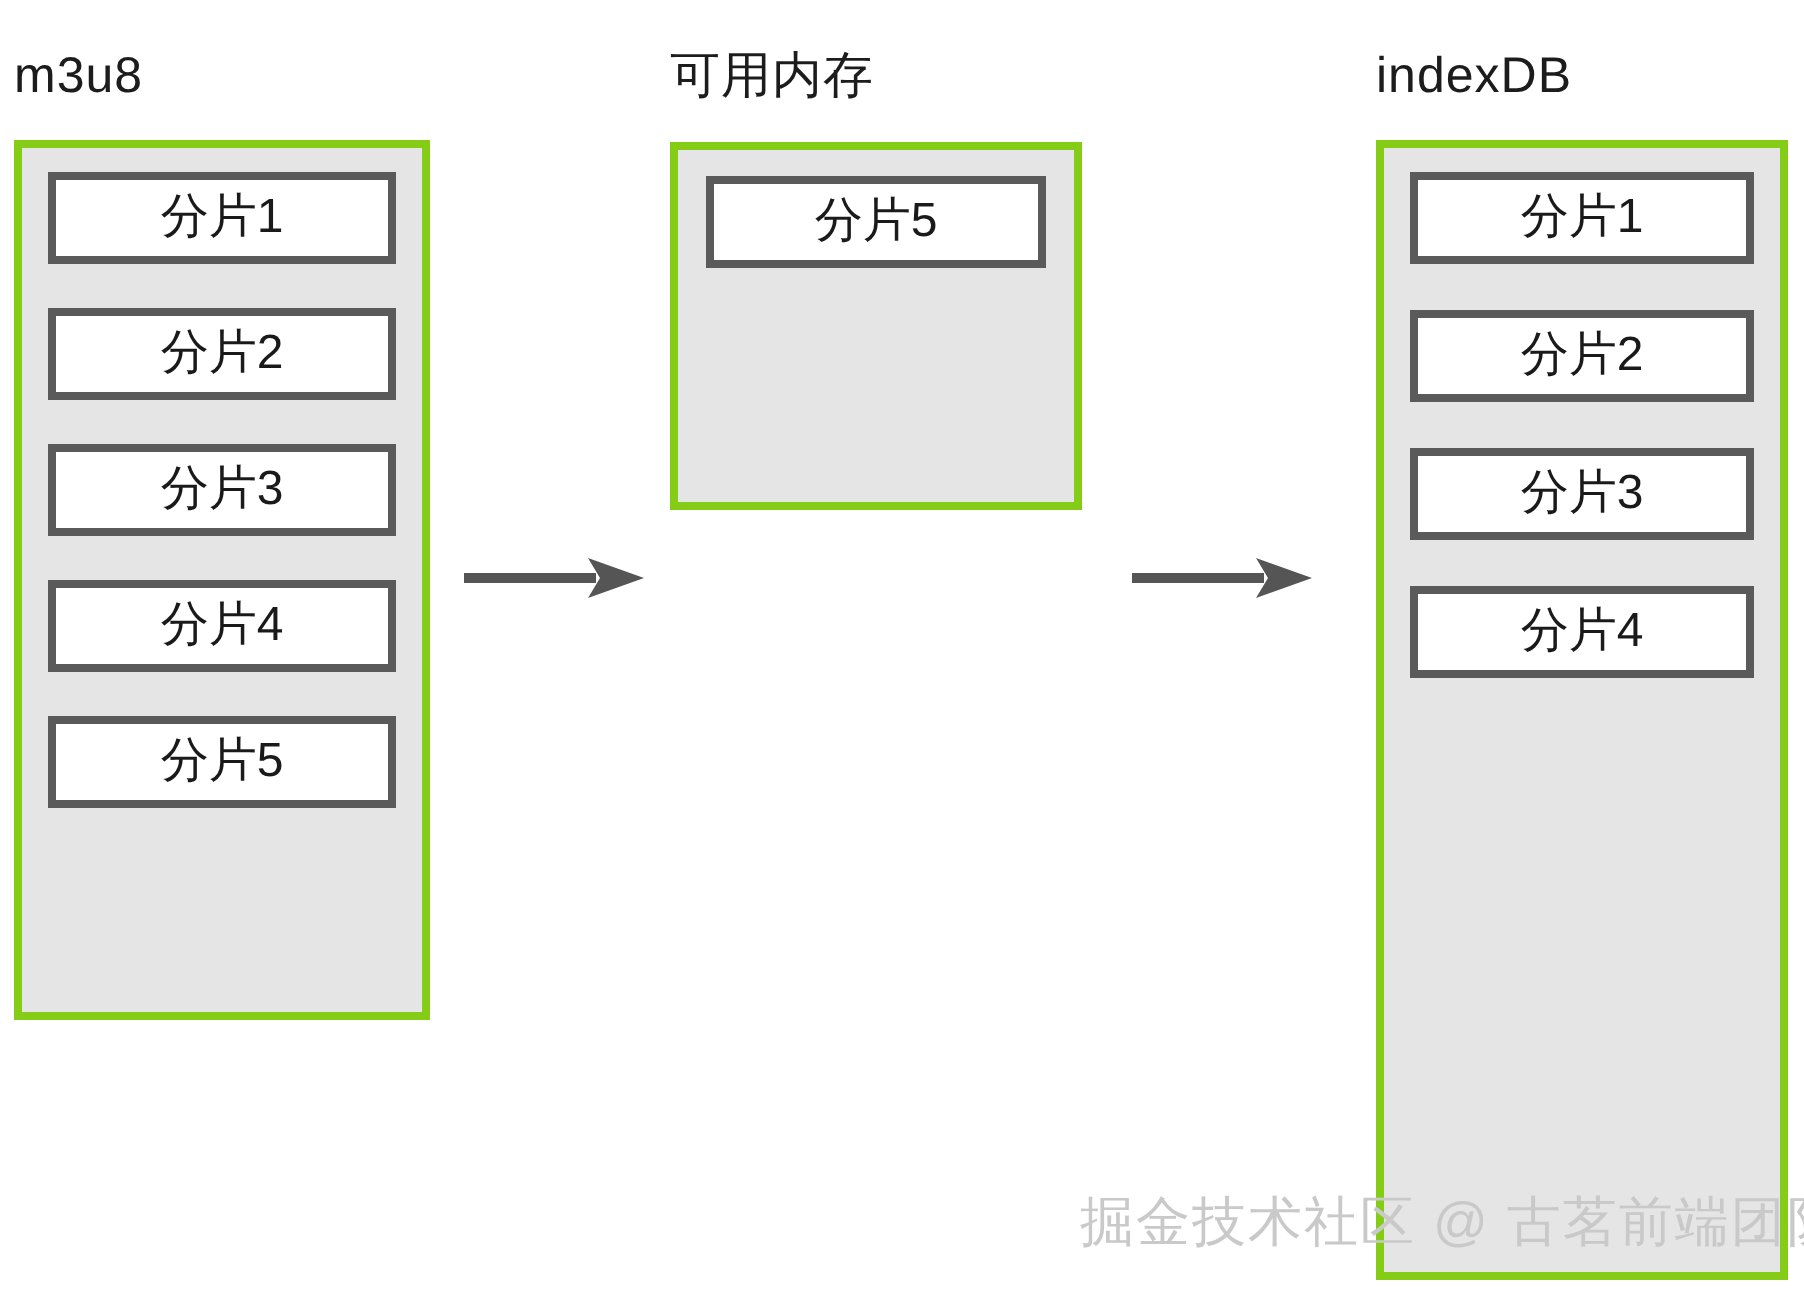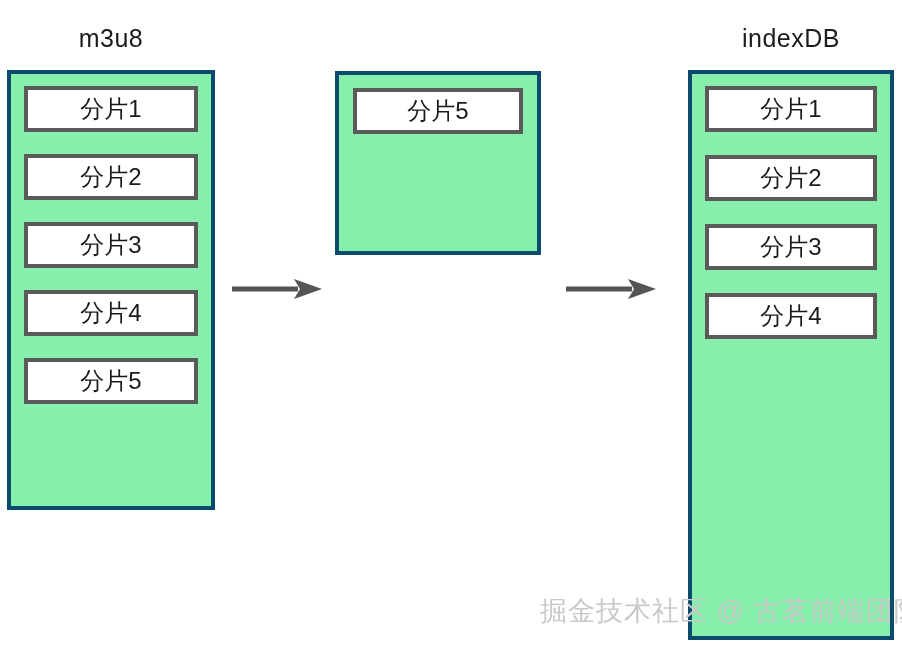--- a/index.html
+++ b/index.html
@@ -20,34 +20,34 @@
     background: #ffffff;
     overflow: hidden;
   }
 
   
   .col-title {
     position: absolute;
     font-size: 25px;
     color: #1c1c1c;
     letter-spacing: 0.5px;
-    text-align: center;
+    text-align: left;
     white-space: nowrap;
     line-height: 1;
   }
   #title-m3u8   { left: 7px;   top: 26px; width: 208px; }
   #title-mem    { left: 335px; top: 26px; width: 206px; }
   #title-idb    { left: 688px; top: 26px; width: 206px; }
 
   
   .container-box {
     position: absolute;
     box-sizing: border-box;
-    border: 4px solid #0c4a6e;
-    background: #86efac;
+    border: 4px solid #84cc16;
+    background: #e5e5e5;
   }
   #box-m3u8 { left: 7px;   top: 70px; width: 208px; height: 440px; }
   #box-mem  { left: 335px; top: 71px; width: 206px; height: 184px; }
   #box-idb  { left: 688px; top: 70px; width: 206px; height: 570px; }
 
   
   .chip-list {
     position: absolute;
     left: 0;
     top: 0;
@@ -111,20 +111,21 @@
     </div>
   </div>
 
   <div id="arrow-1" class="arrow">
     <svg width="90" height="26" viewBox="0 0 90 26" xmlns="http://www.w3.org/2000/svg">
       <line x1="0" y1="13" x2="66" y2="13" stroke="#555555" stroke-width="5"></line>
       <polygon points="62,3 90,13 62,23 68,13" fill="#555555"></polygon>
     </svg>
   </div>
 
+  <div id="title-mem" class="col-title">可用内存</div>
 
   <div id="box-mem" class="container-box">
     <div class="chip-list">
       <div class="chip">分片5</div>
     </div>
   </div>
 
   <div id="arrow-2" class="arrow">
     <svg width="90" height="26" viewBox="0 0 90 26" xmlns="http://www.w3.org/2000/svg">
       <line x1="0" y1="13" x2="66" y2="13" stroke="#555555" stroke-width="5"></line>

